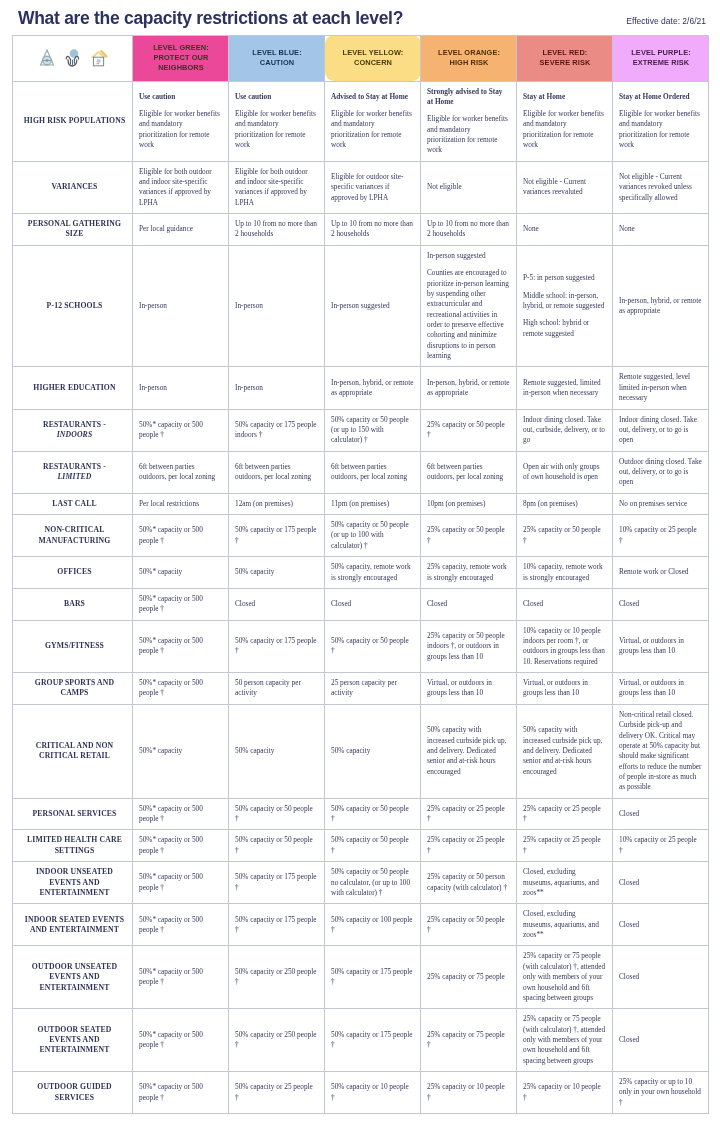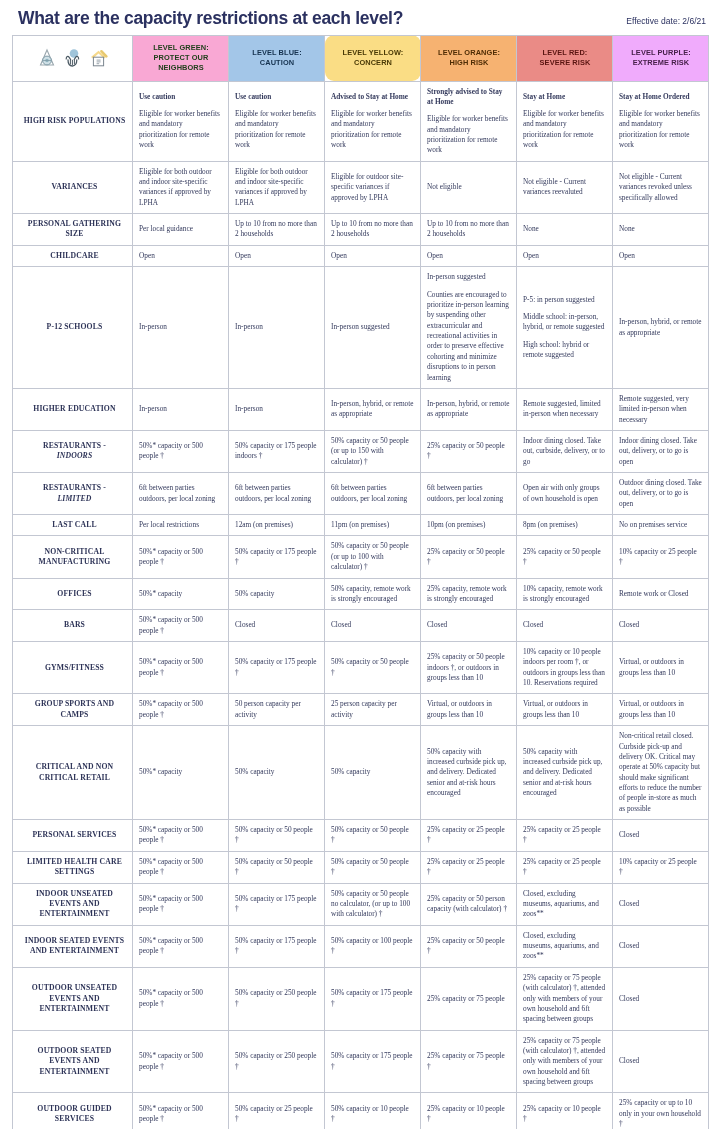--- a/index.html
+++ b/index.html
@@ -42,21 +42,21 @@
 
   
   .hdr-cell {
     font-family: "Liberation Sans", "DejaVu Sans", sans-serif;
     font-size: 7.4px; font-weight: bold; line-height: 1.38;
     padding: 5px 5px 5px 6px;
     vertical-align: top;
     height: 46px;
     letter-spacing: 0.1px;
   }
-  .hdr-green  { background: #f9a8d4; color: #22401c; }
+  .hdr-green  { background: #ec4899; color: #22401c; }
   .hdr-blue   { background: #a3c6e8; color: #15324f; }
   .hdr-yellow { background: #fadd85; color: #4a3a06; border-radius: 9px; }
   .hdr-orange { background: #f6b271; color: #4f2d05; text-align: center; }
   .hdr-red    { background: #ea8b86; color: #5a1511; }
   .hdr-purple { background: #f0abfc; color: #47204a; margin-left: 32px; }
   .hdr-icons  { background: #ffffff; text-align: center; padding: 2px; }
 
   .icon-row { display: flex; align-items: center; justify-content: center; gap: 7px; }
   .icon-row svg { display: block; }
 
@@ -203,29 +203,20 @@
       <tr>
         <td class="rowlabel">PERSONAL GATHERING SIZE</td>
         <td class="cell">Per local guidance</td>
         <td class="cell">Up to 10 from no more than 2 households</td>
         <td class="cell">Up to 10 from no more than 2 households</td>
         <td class="cell">Up to 10 from no more than 2 households</td>
         <td class="cell">None</td>
         <td class="cell">None</td>
       </tr>
 
-      <tr>
-        <td class="rowlabel">CHILDCARE</td>
-        <td class="cell">Open</td>
-        <td class="cell">Open</td>
-        <td class="cell">Open</td>
-        <td class="cell">Open</td>
-        <td class="cell">Open</td>
-        <td class="cell">Open</td>
-      </tr>
 
       <tr>
         <td class="rowlabel">P-12 SCHOOLS</td>
         <td class="cell">In-person</td>
         <td class="cell">In-person</td>
         <td class="cell">In-person suggested</td>
         <td class="cell vtop">
           <p>In-person suggested</p>
           <p>Counties are encouraged to prioritize in-person learning by suspending other extracurricular and recreational activities in order to preserve effective cohorting and minimize disruptions to in person learning</p>
         </td>
@@ -237,21 +228,21 @@
         <td class="cell">In-person, hybrid, or remote as appropriate</td>
       </tr>
 
       <tr>
         <td class="rowlabel">HIGHER EDUCATION</td>
         <td class="cell">In-person</td>
         <td class="cell">In-person</td>
         <td class="cell">In-person, hybrid, or remote as appropriate</td>
         <td class="cell">In-person, hybrid, or remote as appropriate</td>
         <td class="cell">Remote suggested, limited in-person when necessary</td>
-        <td class="cell">Remote suggested, very limited in-person when necessary</td>
+        <td class="cell">Remote suggested, level limited in-person when necessary</td>
       </tr>
 
       <tr>
         <td class="rowlabel">
           <div>RESTAURANTS  -</div>
           <div class="it">INDOORS</div>
         </td>
         <td class="cell">50%* capacity or 500 people †</td>
         <td class="cell">50% capacity or 175 people indoors †</td>
         <td class="cell">50% capacity or 50 people (or up to 150 with calculator) †</td>

